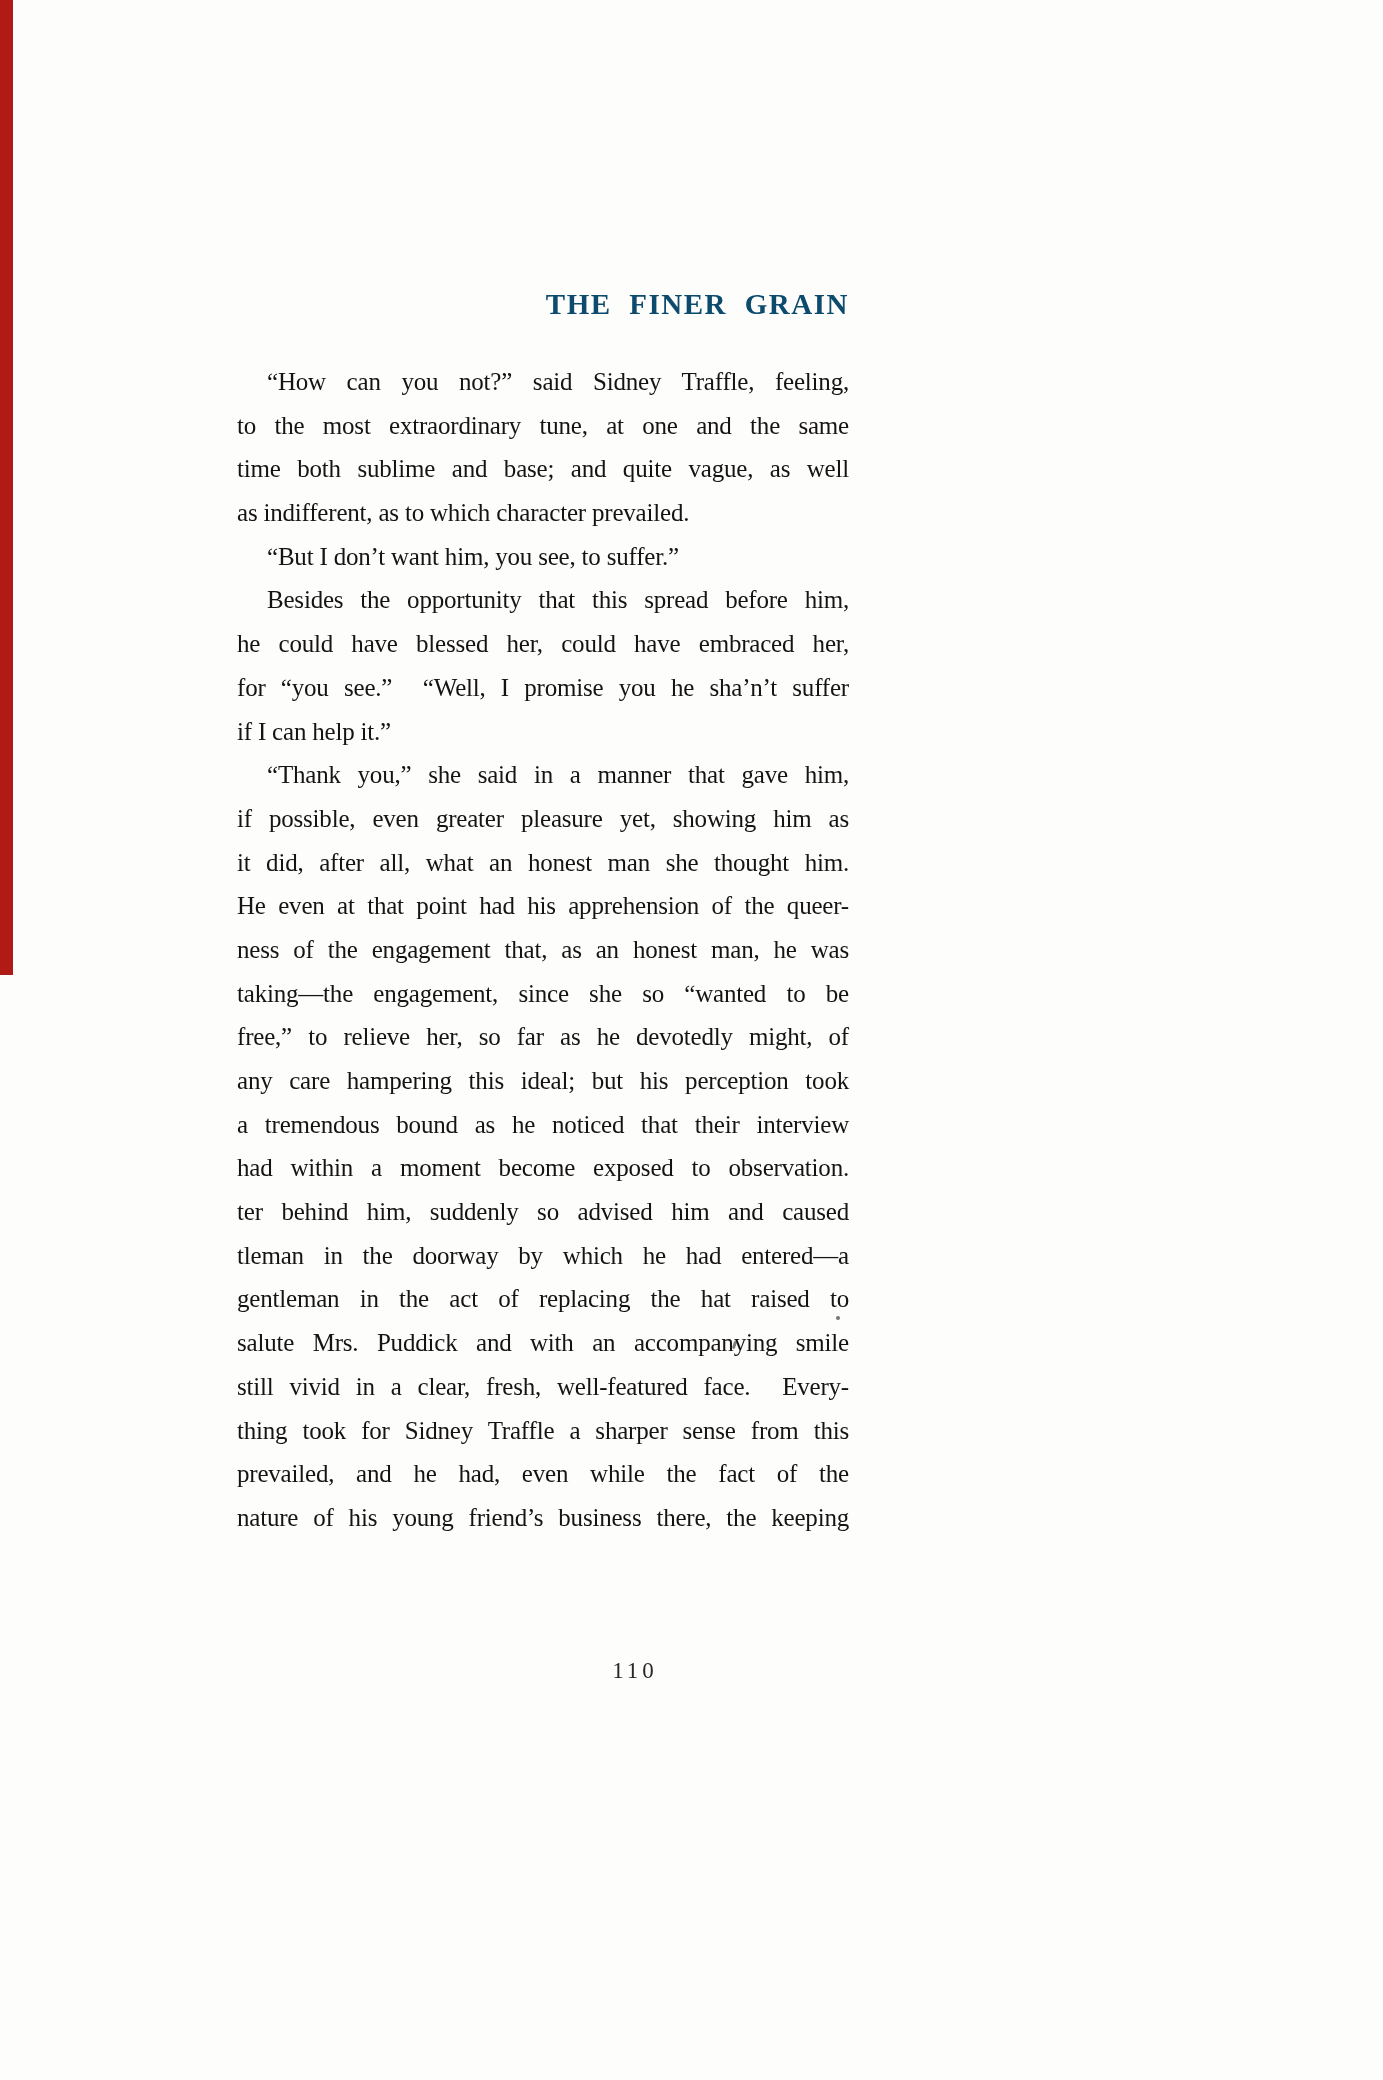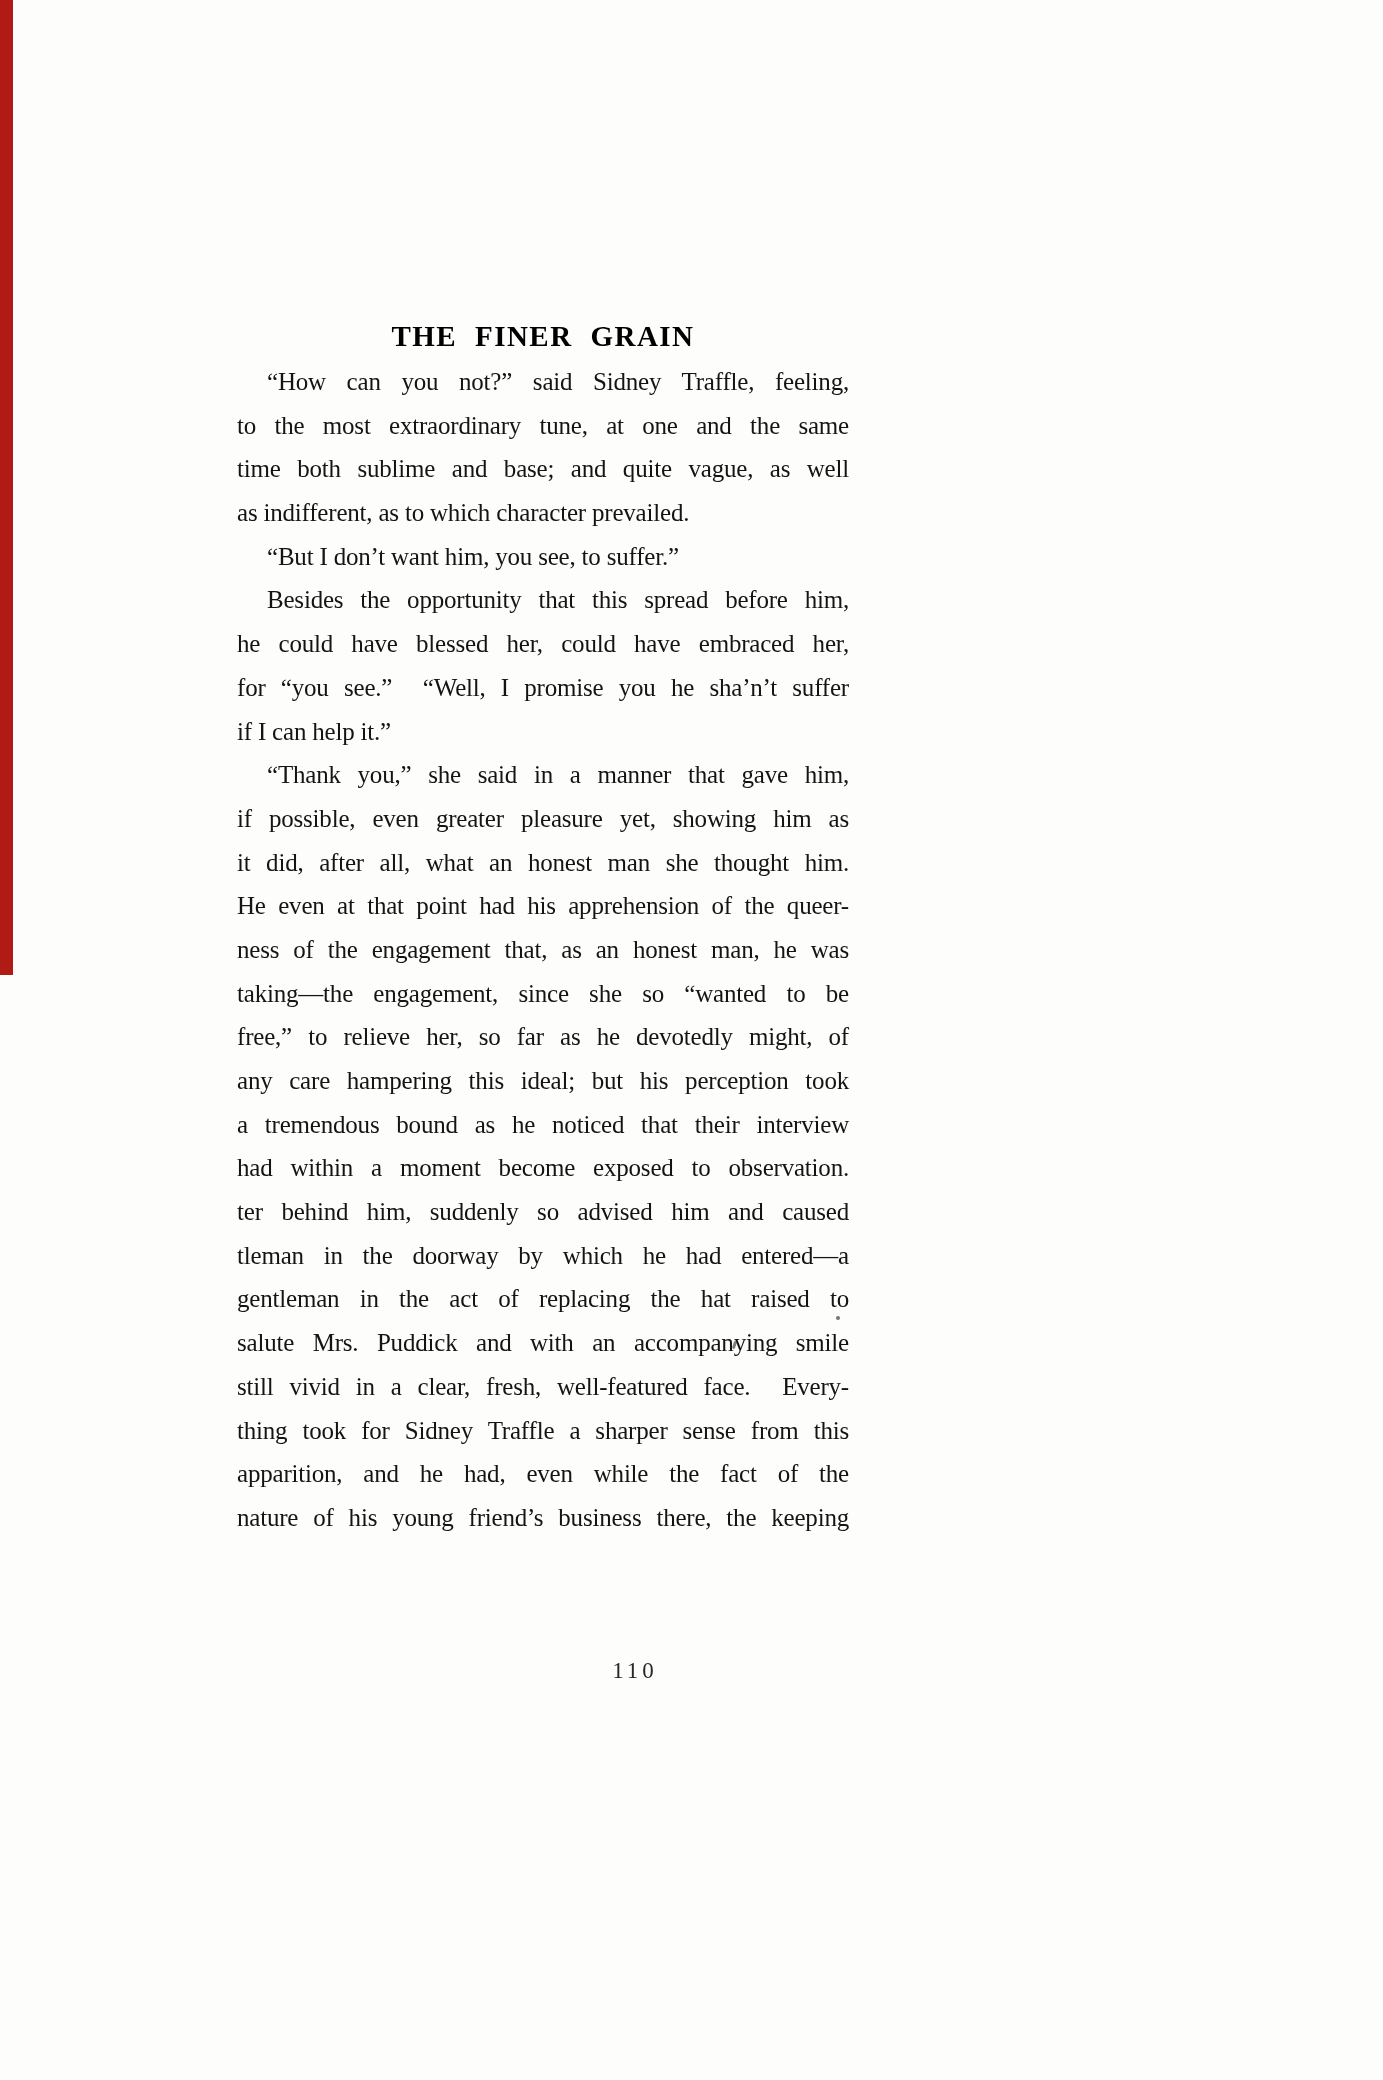--- a/index.html
+++ b/index.html
@@ -18,27 +18,26 @@
   
   #binding-strip {
     position: absolute;
     left: 0; top: 0;
     width: 13px; height: 975px;
   }
   #chapter-title {
     position: absolute;
     left: 237px; top: 288px;
     width: 612px;
-    text-align: center;
+    text-align: right;
     font-weight: bold;
     font-size: 29px;
     letter-spacing: 1.5px;
     word-spacing: 9px;
-    color: #000000;
-    margin-top: 32px;
+    color: #0c4a6e;
   }
   #text-block {
     position: absolute;
     left: 237px; top: 360px;
     width: 612px;
     font-size: 25px;
     line-height: 43.7px;
     letter-spacing: -0.2px;
     color: #161412;
   }
@@ -103,19 +102,19 @@
       <div class="line">free,” to relieve her, so far as he devotedly might, of</div>
       <div class="line">any care hampering this ideal; but his perception took</div>
       <div class="line">a tremendous bound as he noticed that their interview</div>
       <div class="line">had within a moment become exposed to observation.</div>
       <div class="line">ter behind him, suddenly so advised him and caused</div>
       <div class="line">tleman in the doorway by which he had entered—a</div>
       <div class="line">gentleman in the act of replacing the hat raised to</div>
       <div class="line">salute Mrs. Puddick and with an accompanying smile</div>
       <div class="line">still vivid in a clear, fresh, well-featured face.  Every-</div>
       <div class="line">thing took for Sidney Traffle a sharper sense from this</div>
-      <div class="line">apparition, and he had, even while the fact of the</div>
+      <div class="line">prevailed, and he had, even while the fact of the</div>
       <div class="line">nature of his young friend’s business there, the keeping</div>
     </div>
   <div id="page-number">110</div>
   <div id="speck-dot" class="speck"></div>
   <div id="speck-mark" class="speck"></div>
 </div>
 
 </body></html>

